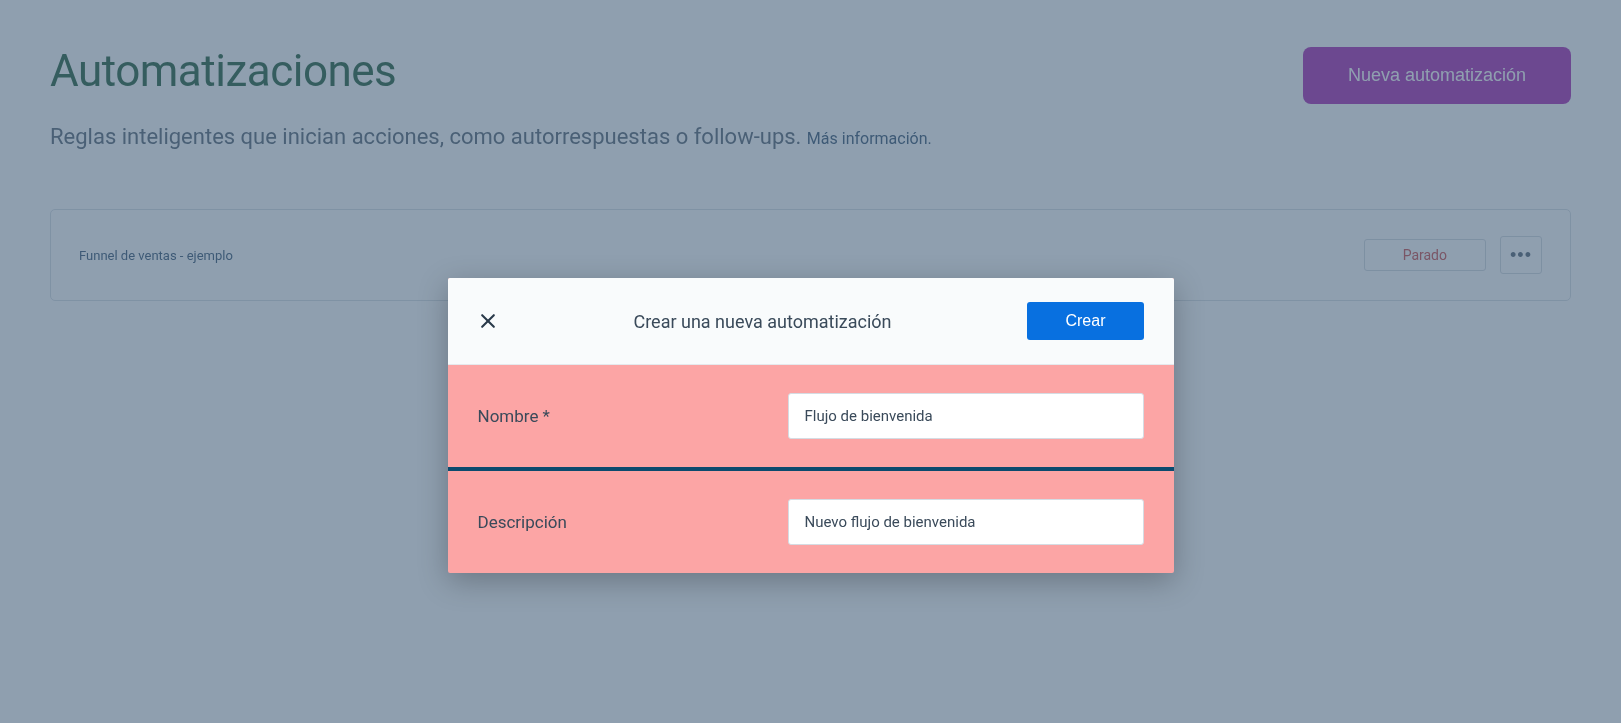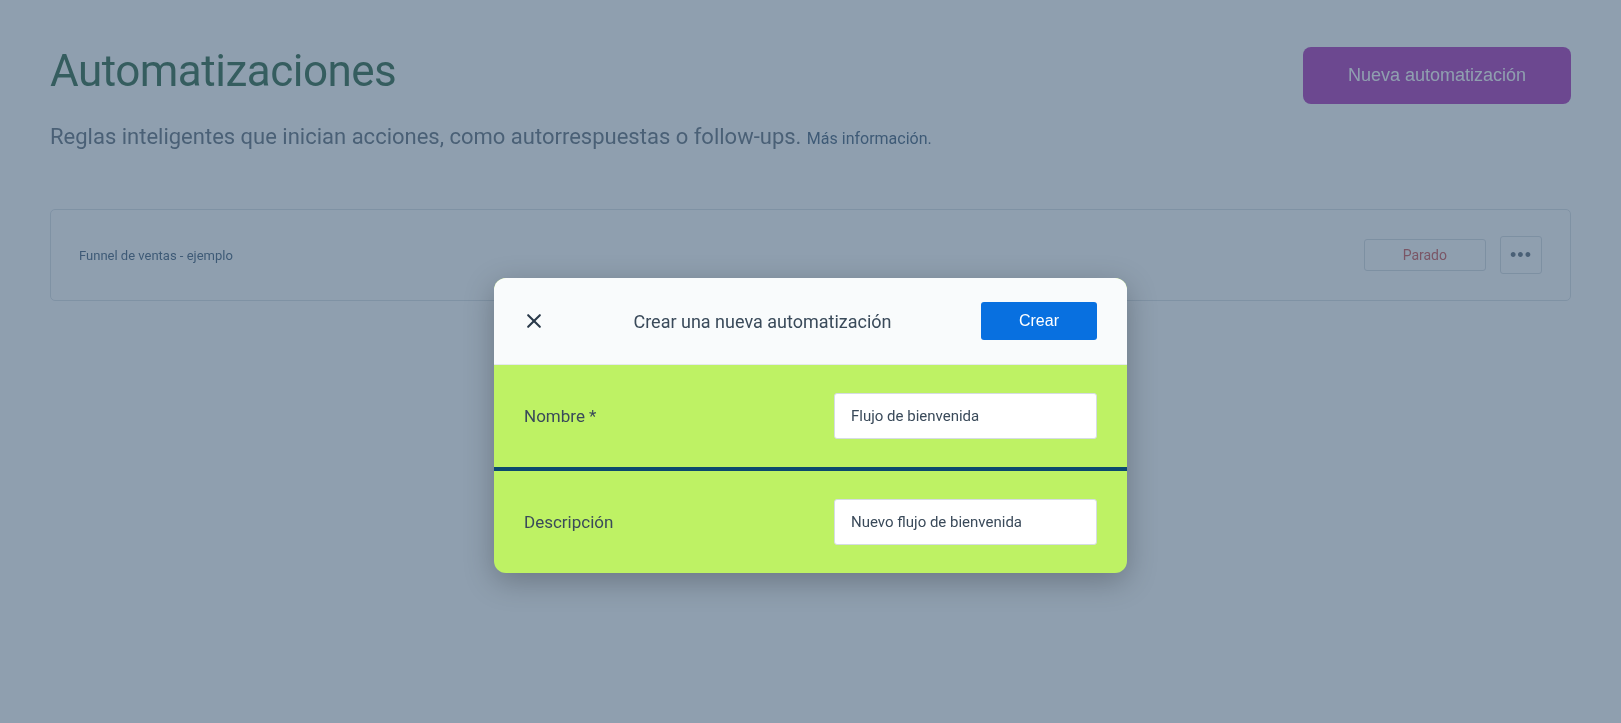--- a/index.html
+++ b/index.html
@@ -97,24 +97,24 @@
       top: 0;
       left: 0;
       right: 0;
       bottom: 0;
       background: rgba(74, 100, 126, 0.62);
       display: flex;
       align-items: flex-start;
       justify-content: center;
     }
     .modal {
-      background: #bef264;
-      width: 633px;
+      background: #fca5a5;
+      width: 726px;
       margin-top: 278px;
-      border-radius: 12px;
+      border-radius: 2px;
       box-shadow: 0 8px 30px rgba(0,0,0,0.25);
       overflow: hidden;
     }
     .modal-header {
       display: flex;
       align-items: center;
       justify-content: space-between;
       padding: 24px 30px;
       border-bottom: 1px solid #e5e9ed;
       background: #f9fbfc;

